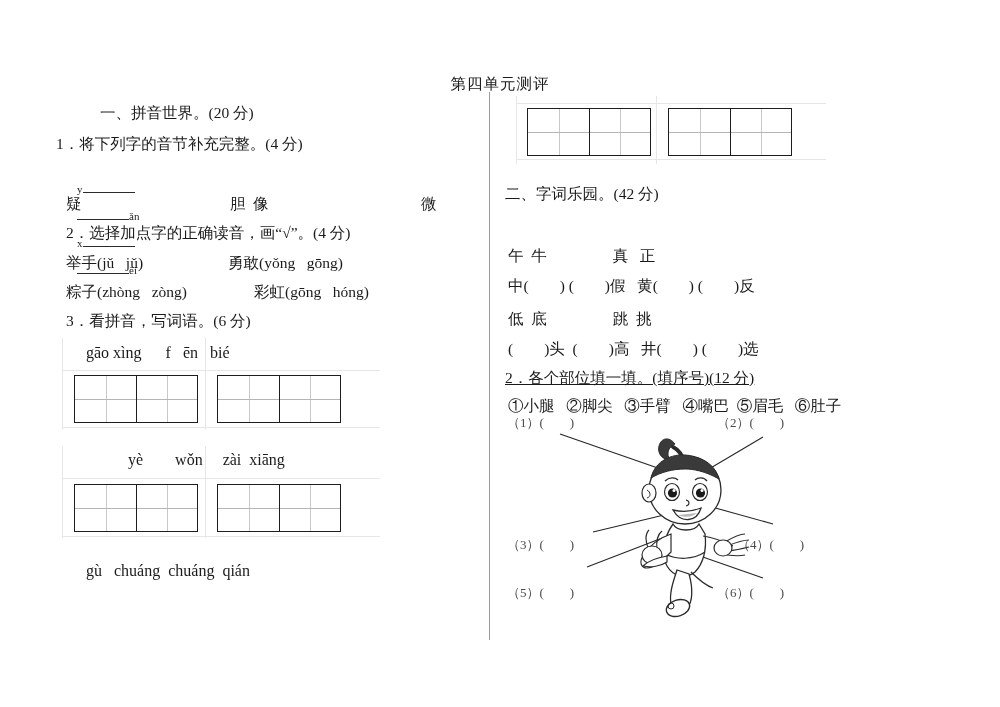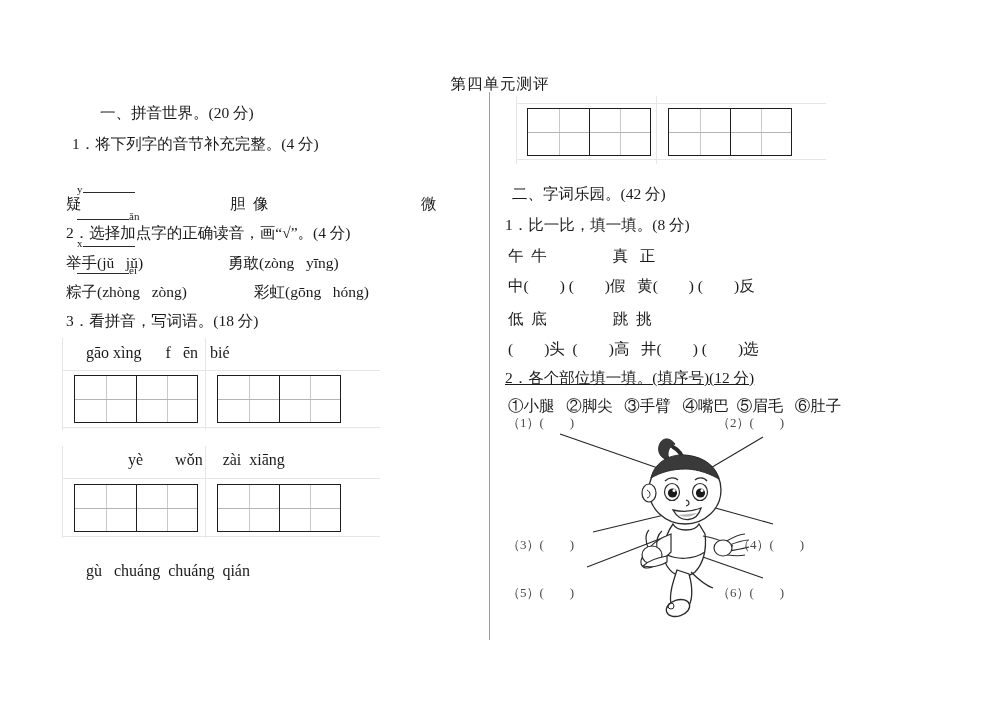--- a/index.html
+++ b/index.html
@@ -132,46 +132,46 @@
 <body>
 
 <div class="page">
 
   <div class="doc-title cn">第四单元测评</div>
 
   <div class="divider"></div>
 
   <div class="t cn" style="left:66px; top:105px;margin-left:34px;">一、拼音世界。(20 分)</div>
 
-  <div class="t cn" style="left:72px; top:136px;text-align:center;">1．将下列字的音节补充完整。(4 分)</div>
+  <div class="t cn" style="left:56px; top:136px;text-align:center;">1．将下列字的音节补充完整。(4 分)</div>
 
   <div class="t py" style="left:66px; top:168px; font-size:11px;">
     <span>y<span class="blank-u" style="width:52px;"></span></span>
     <span style="display:inline-block;width:76px;"></span>
     <span><span class="blank-u" style="width:52px;"></span>ǎn</span>
     <span style="display:inline-block;width:6px;"></span>
     <span>x<span class="blank-u" style="width:52px;"></span></span>
     <span style="display:inline-block;width:70px;"></span>
     <span><span class="blank-u" style="width:52px;"></span>ēi</span>
   </div>
 
   <div class="t cn" style="left:66px; top:196px;">疑</div>
   <div class="t cn" style="left:230px; top:196px;">胆</div>
   <div class="t cn" style="left:253px; top:196px;">像</div>
   <div class="t cn" style="left:421px; top:196px;">微</div>
 
   <div class="t cn" style="left:66px; top:225px;">2．选择加点字的正确读音，画“√”。(4 分)</div>
 
   <div class="t cn" style="left:66px; top:255px;">举手(jǔ   jǔ)</div>
-  <div class="t cn" style="left:228px; top:255px;">勇敢(zòng   yīng)</div>
+  <div class="t cn" style="left:228px; top:255px;">勇敢(yǒng   gōng)</div>
 
   <div class="t cn" style="left:66px; top:284px;">粽子(zhòng   zòng)</div>
   <div class="t cn" style="left:254px; top:284px;">彩虹(gōng   hóng)</div>
 
-  <div class="t cn" style="left:66px; top:313px;">3．看拼音，写词语。(18 分)</div>
+  <div class="t cn" style="left:66px; top:313px;">3．看拼音，写词语。(6 分)</div>
 
   <div class="t py" style="left:86px; top:345px;">gāo xìng      f   ēn   bié</div>
 
   <div class="guide-h" style="left:62px; top:370px; width:318px;"></div>
   <div class="guide-h" style="left:62px; top:427px; width:318px;"></div>
   <div class="guide-v" style="left:62px; top:338px; height:92px;"></div>
   <div class="guide-v" style="left:205px; top:338px; height:92px;"></div>
 
   <div class="grid2" style="left:74px; top:375px; width:124px; height:48px;">
     <div class="cell"></div>
@@ -207,23 +207,22 @@
 
   <div class="grid2" style="left:527px; top:108px; width:124px; height:48px;">
     <div class="cell"></div>
     <div class="cell"></div>
   </div>
   <div class="grid2" style="left:668px; top:108px; width:124px; height:48px;">
     <div class="cell"></div>
     <div class="cell"></div>
   </div>
 
-  <div class="t cn" style="left:505px; top:186px;margin-left:7px;">二、字词乐园。(42 分)</div>
-
-  <div class="t cn" style="left:505px; top:217px;">1．比一比，填一填。(8 分)</div>
+  <div class="t cn" style="left:505px; top:186px;">二、字词乐园。(42 分)</div>
+
 
   <div class="t cn" style="left:508px; top:248px;">午  牛                 真   正</div>
 
   <div class="t cn" style="left:508px; top:278px;">中(        ) (        )假   黄(        ) (        )反</div>
 
   <div class="t cn" style="left:508px; top:311px;">低  底                 跳  挑</div>
 
   <div class="t cn" style="left:508px; top:341px;">(        )头  (        )高   井(        ) (        )选</div>
 
   <div class="t cn" style="left:505px; top:370px;text-decoration:underline;">2．各个部位填一填。(填序号)(12 分)</div>

